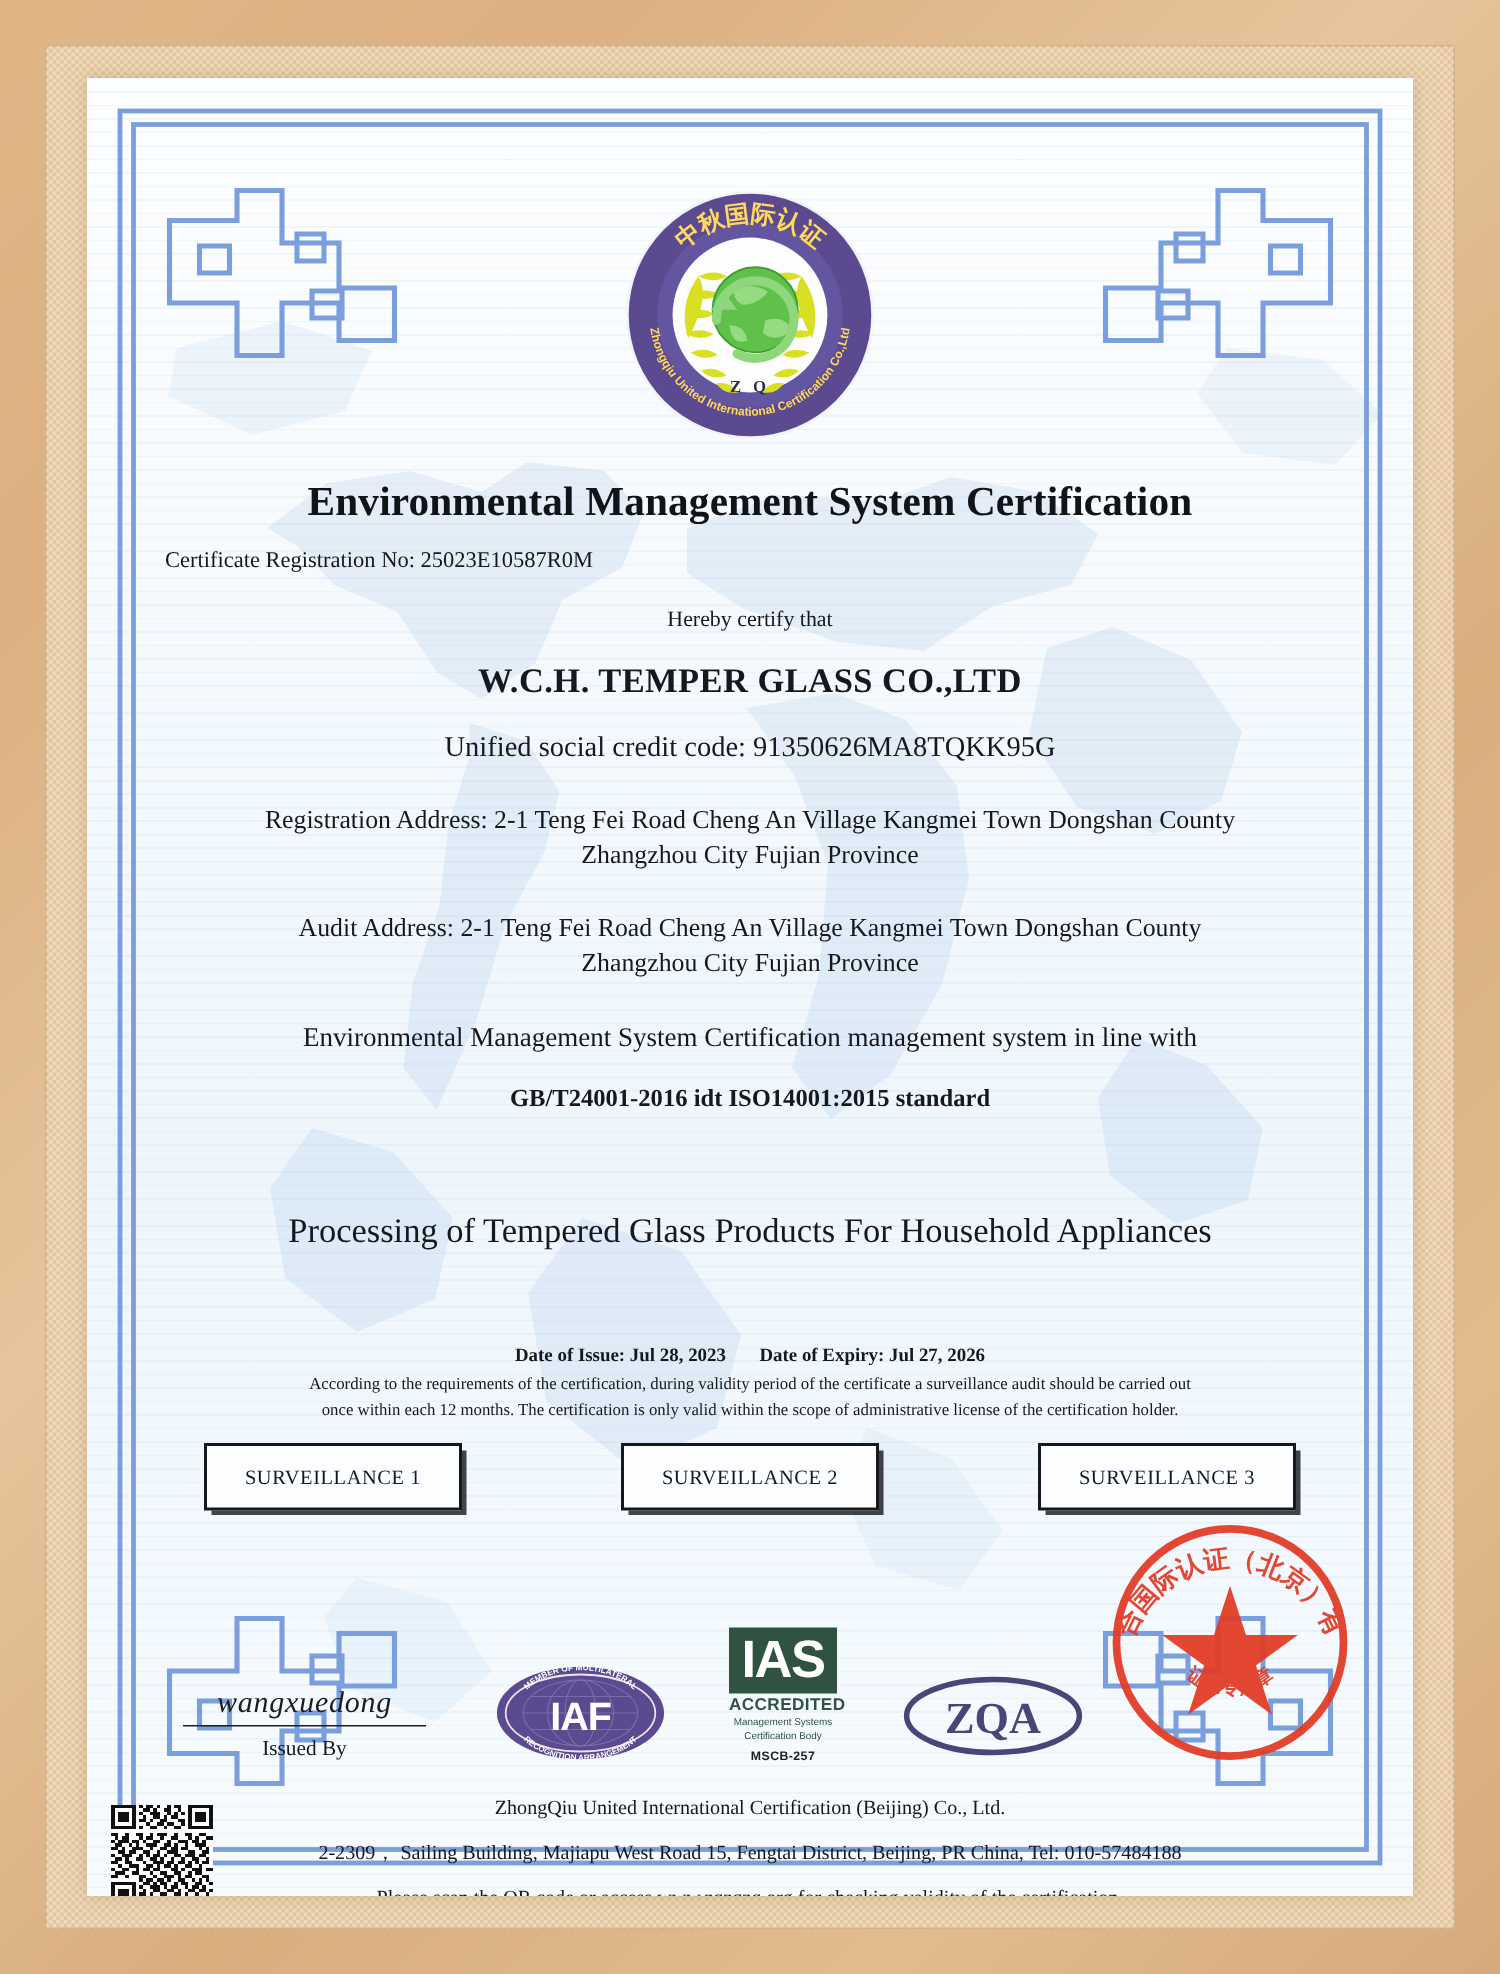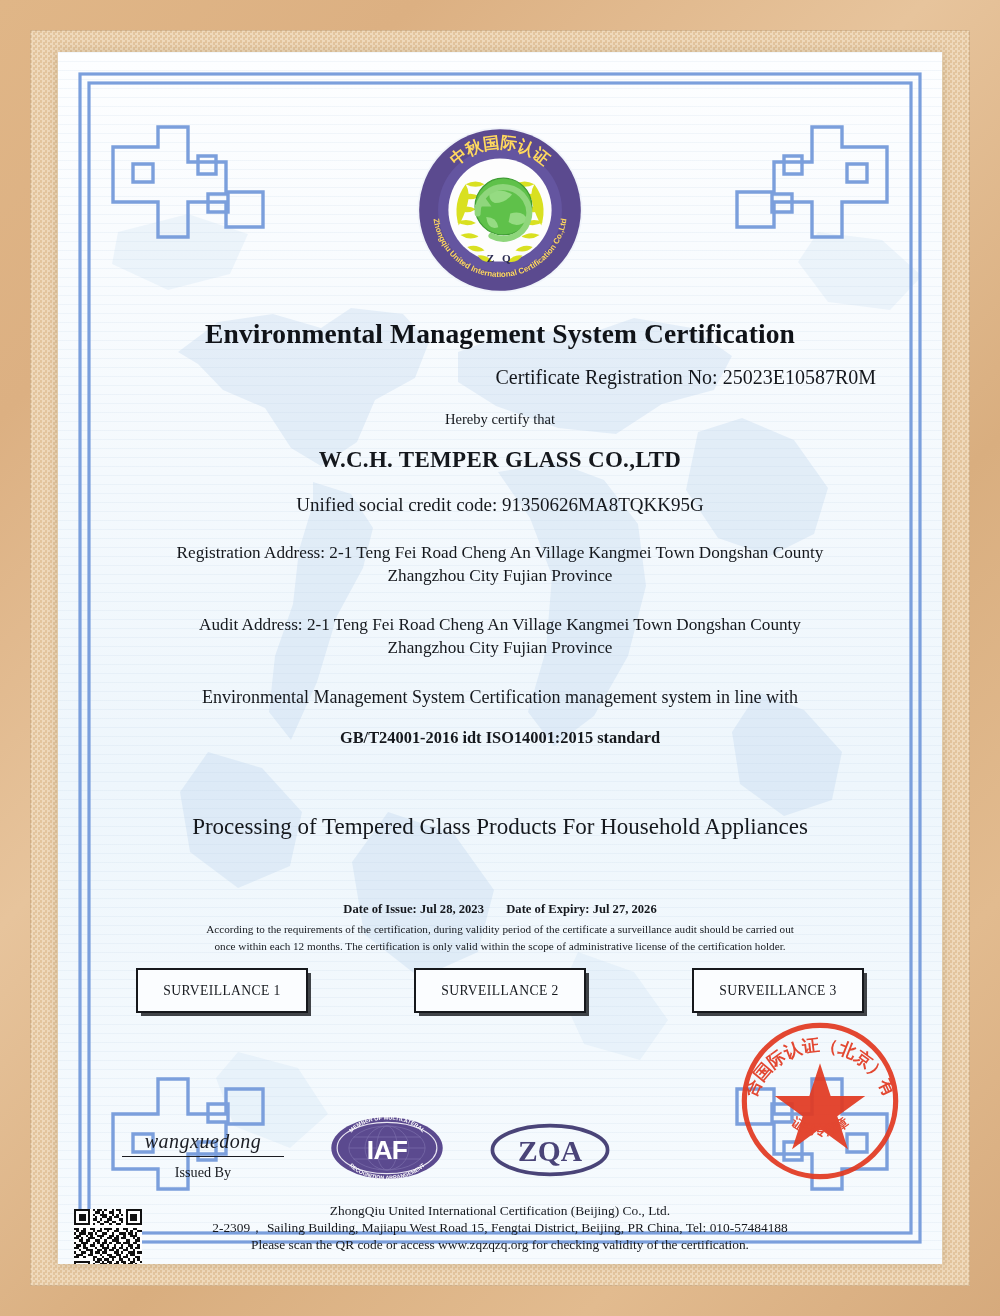--- a/index.html
+++ b/index.html
@@ -55,21 +55,21 @@
 
   
   .logo-wrap{display:flex;justify-content:center;padding-top:72px;}
   .seal{position:relative;width:172px;height:172px;}
 
   h1.title{
     font-size:27.5px;font-weight:bold;letter-spacing:.1px;
     margin:22px 0 0;color:#101318;
   }
   .regno{
-    font-size:20px;margin-top:16px;text-align:right;padding-right:14px;color:#14171c;
+    font-size:15px;margin-top:16px;text-align:left;padding-right:14px;color:#14171c;
   }
   .hereby{font-size:14.6px;margin-top:22px;}
   .company{font-size:23px;font-weight:bold;margin-top:19px;letter-spacing:.3px;}
   .credit{font-size:19px;margin-top:21px;}
   .addr{font-size:17.2px;margin-top:26px;line-height:1.33;}
   .addr .l2{display:block;}
   .inline-with{font-size:18px;margin-top:27px;}
   .standard{font-size:16.4px;font-weight:bold;margin-top:20px;}
   .scope-label{font-size:15px;margin-top:21px;}
   .scope-text{font-size:23px;margin-top:66px;}
@@ -112,21 +112,21 @@
     color:#2f5340;margin-top:2px;line-height:1.35;}
   .ias-code{font-family:"Liberation Sans",sans-serif;font-weight:bold;
     font-size:8.2px;color:#1d1d1d;margin-top:4px;letter-spacing:.3px;}
   .zqa-logo{width:128px;height:62px;}
 
   .red-seal{position:absolute;right:-16px;bottom:-6px;width:172px;height:172px;opacity:.93;}
 
   
   .footer{margin-top:22px;position:relative;}
   .qr{position:absolute;left:-36px;top:6px;width:68px;height:68px;}
-  .f-line{font-size:13.4px;}
+  .f-line{font-size:13.4px;margin-top:13px;}
   .f-line.first{margin-top:0;text-align:center;}
 
   .noselect{user-select:none;}
 </style>
 </head>
 <body>
 
 <div class="cert-page">
   <div class="bevel"></div>
 
@@ -309,20 +309,29 @@
           </g>
           <text x="80" y="60" text-anchor="middle" fill="#ffffff" font-family="'Liberation Sans',sans-serif" font-size="36" font-weight="bold" letter-spacing="-1">IAF</text>
           <text font-family="'Liberation Sans',sans-serif" font-size="7.6" font-weight="bold" fill="#ffffff">
             <textPath href="#iafTop" startOffset="50%" text-anchor="middle">MEMBER OF MULTILATERAL</textPath>
           </text>
           <text font-family="'Liberation Sans',sans-serif" font-size="7.4" font-weight="bold" fill="#ffffff">
             <textPath href="#iafBot" startOffset="50%" text-anchor="middle">RECOGNITION ARRANGEMENT</textPath>
           </text>
         </svg>
 
+        <div class="ias-block">
+          <div class="ias-box">IAS</div>
+          <div class="ias-acc">ACCREDITED</div>
+          <div class="ias-sub">
+            <div>Management Systems</div>
+            <div>Certification Body</div>
+          </div>
+          <div class="ias-code">MSCB-257</div>
+        </div>
 
         <svg class="zqa-logo" viewBox="0 0 170 84">
           <ellipse cx="85" cy="42" rx="78" ry="33" fill="none" stroke="#4a4478" stroke-width="5"></ellipse>
           <text x="85" y="57" text-anchor="middle" fill="#4a4478" font-family="'Liberation Serif',serif" font-size="40" font-weight="bold">ZQA</text>
         </svg>
 
         <svg class="red-seal" viewBox="0 0 200 200">
           <defs>
             <path id="redTop" d="M22,104 A80,80 0 0 1 178,104"></path>
             <path id="redBot" d="M52,104 A50,50 0 0 0 148,104"></path>

